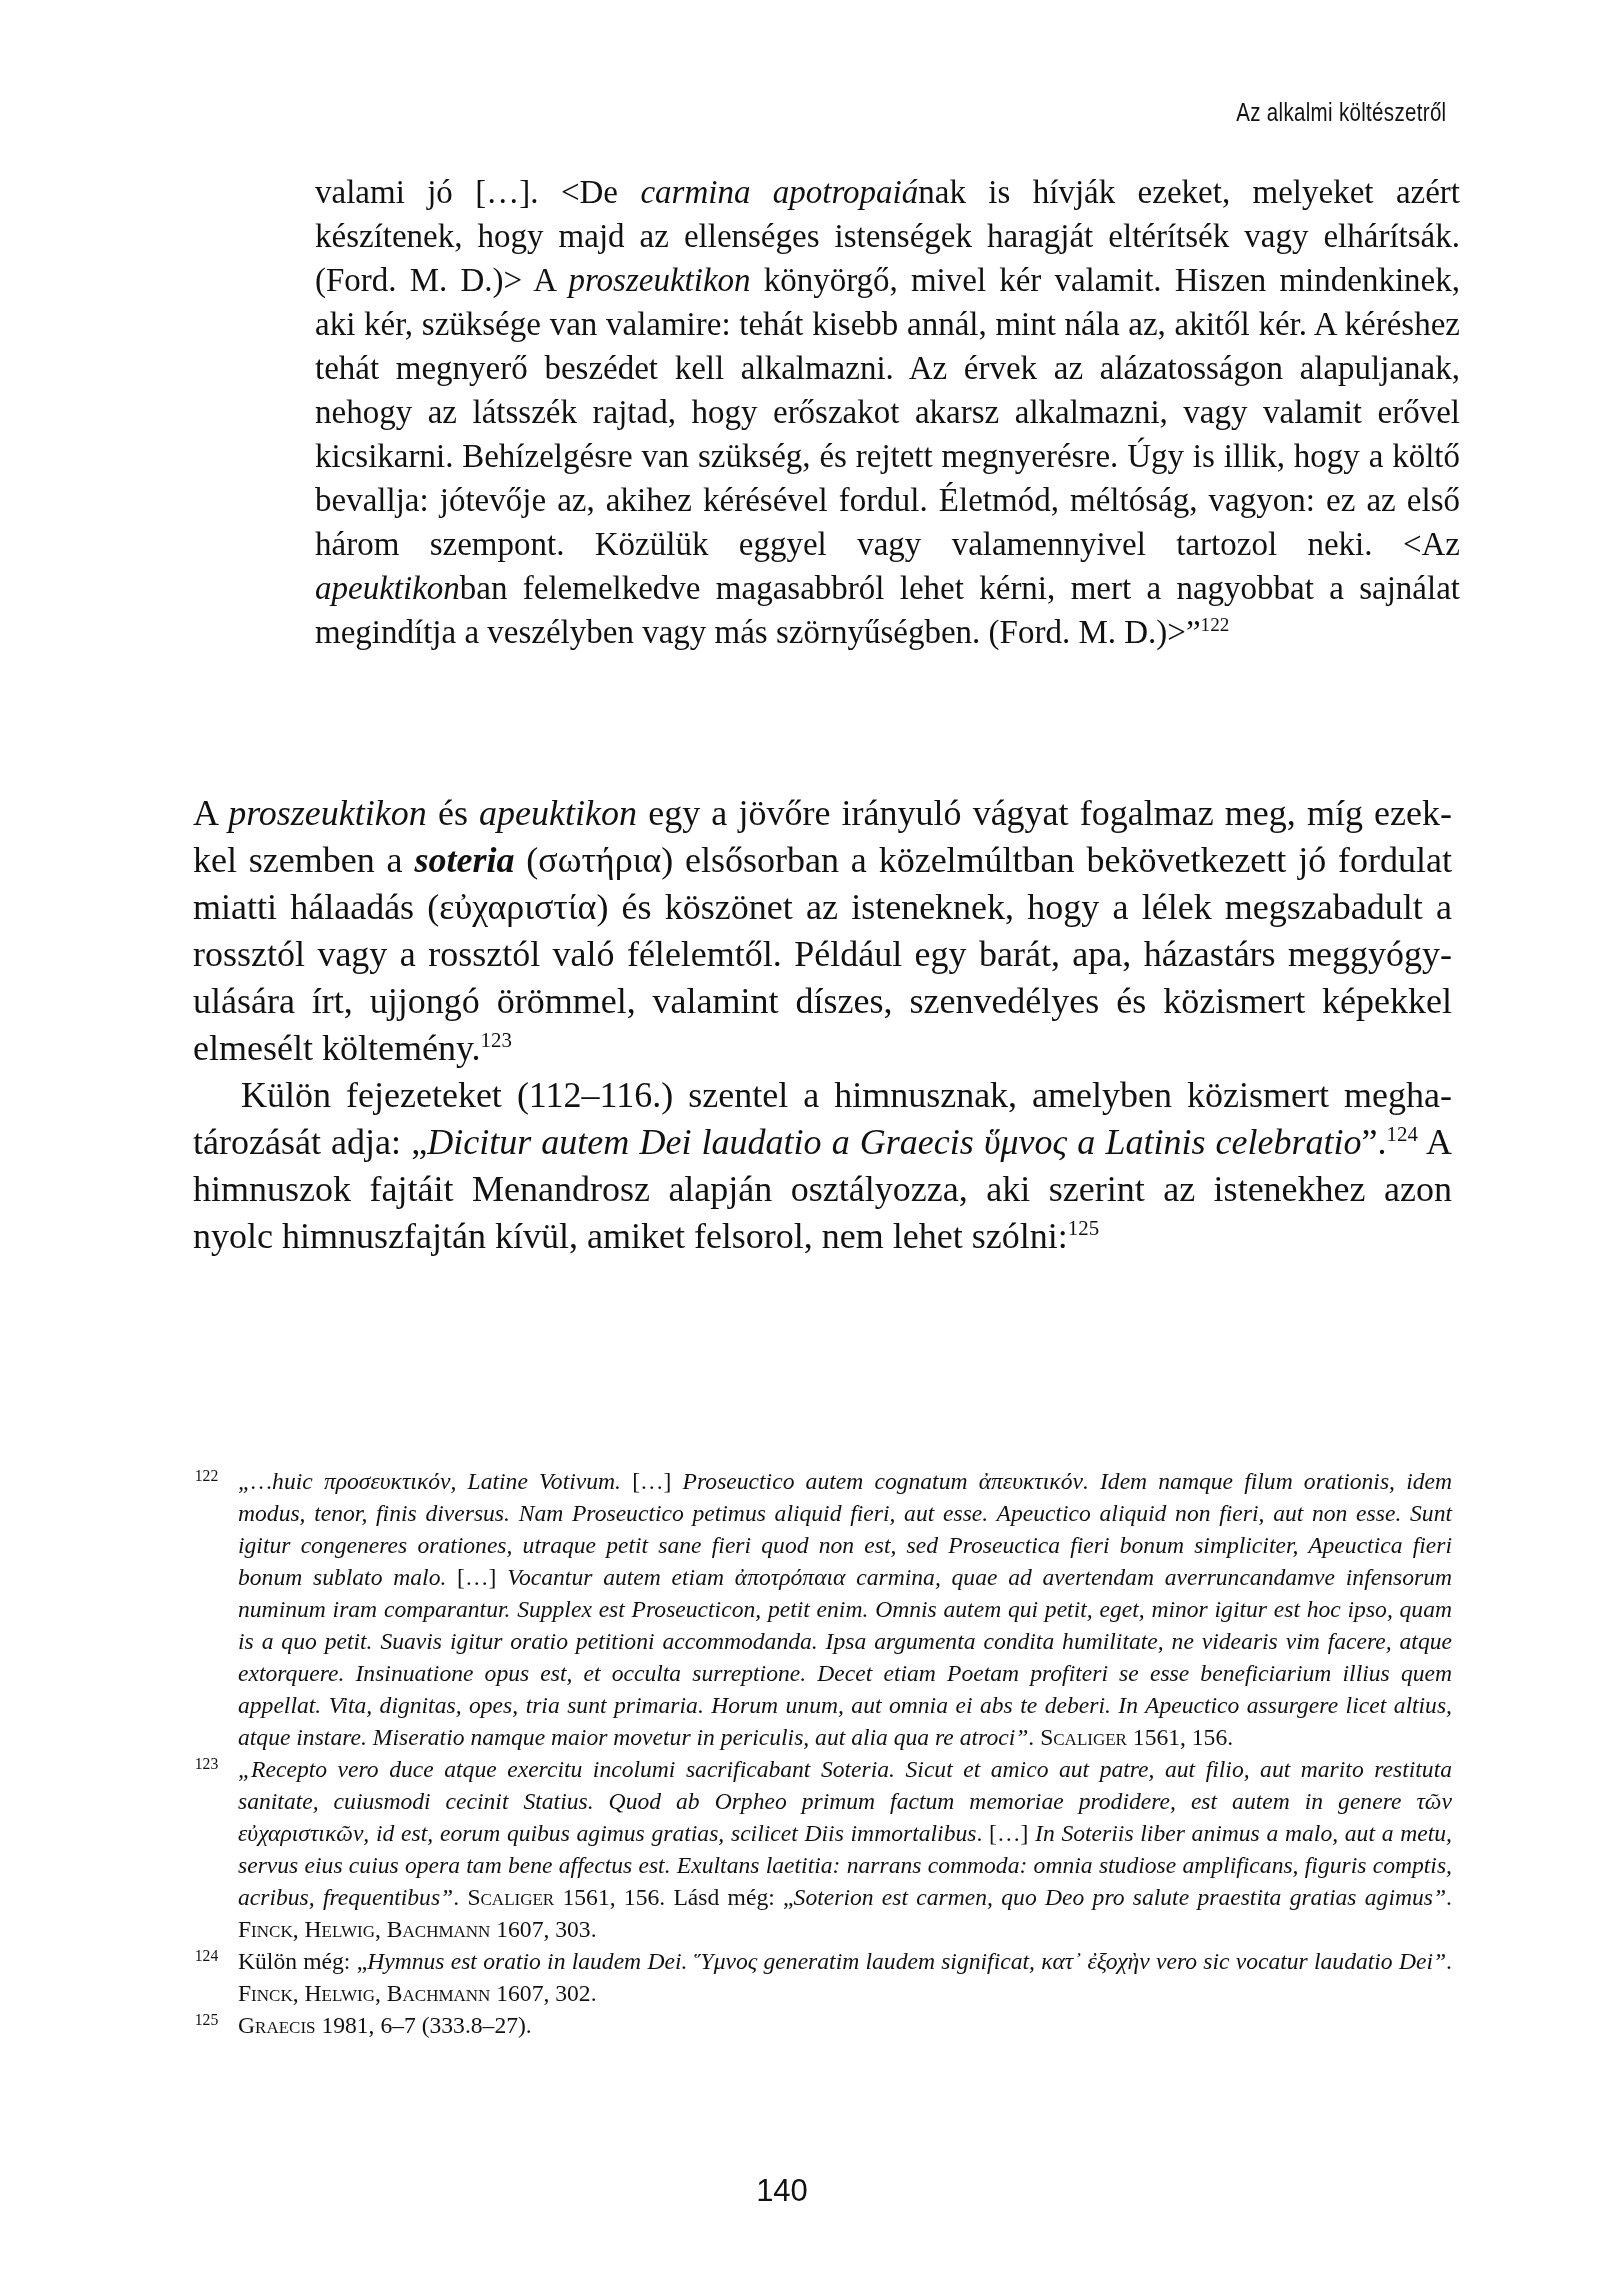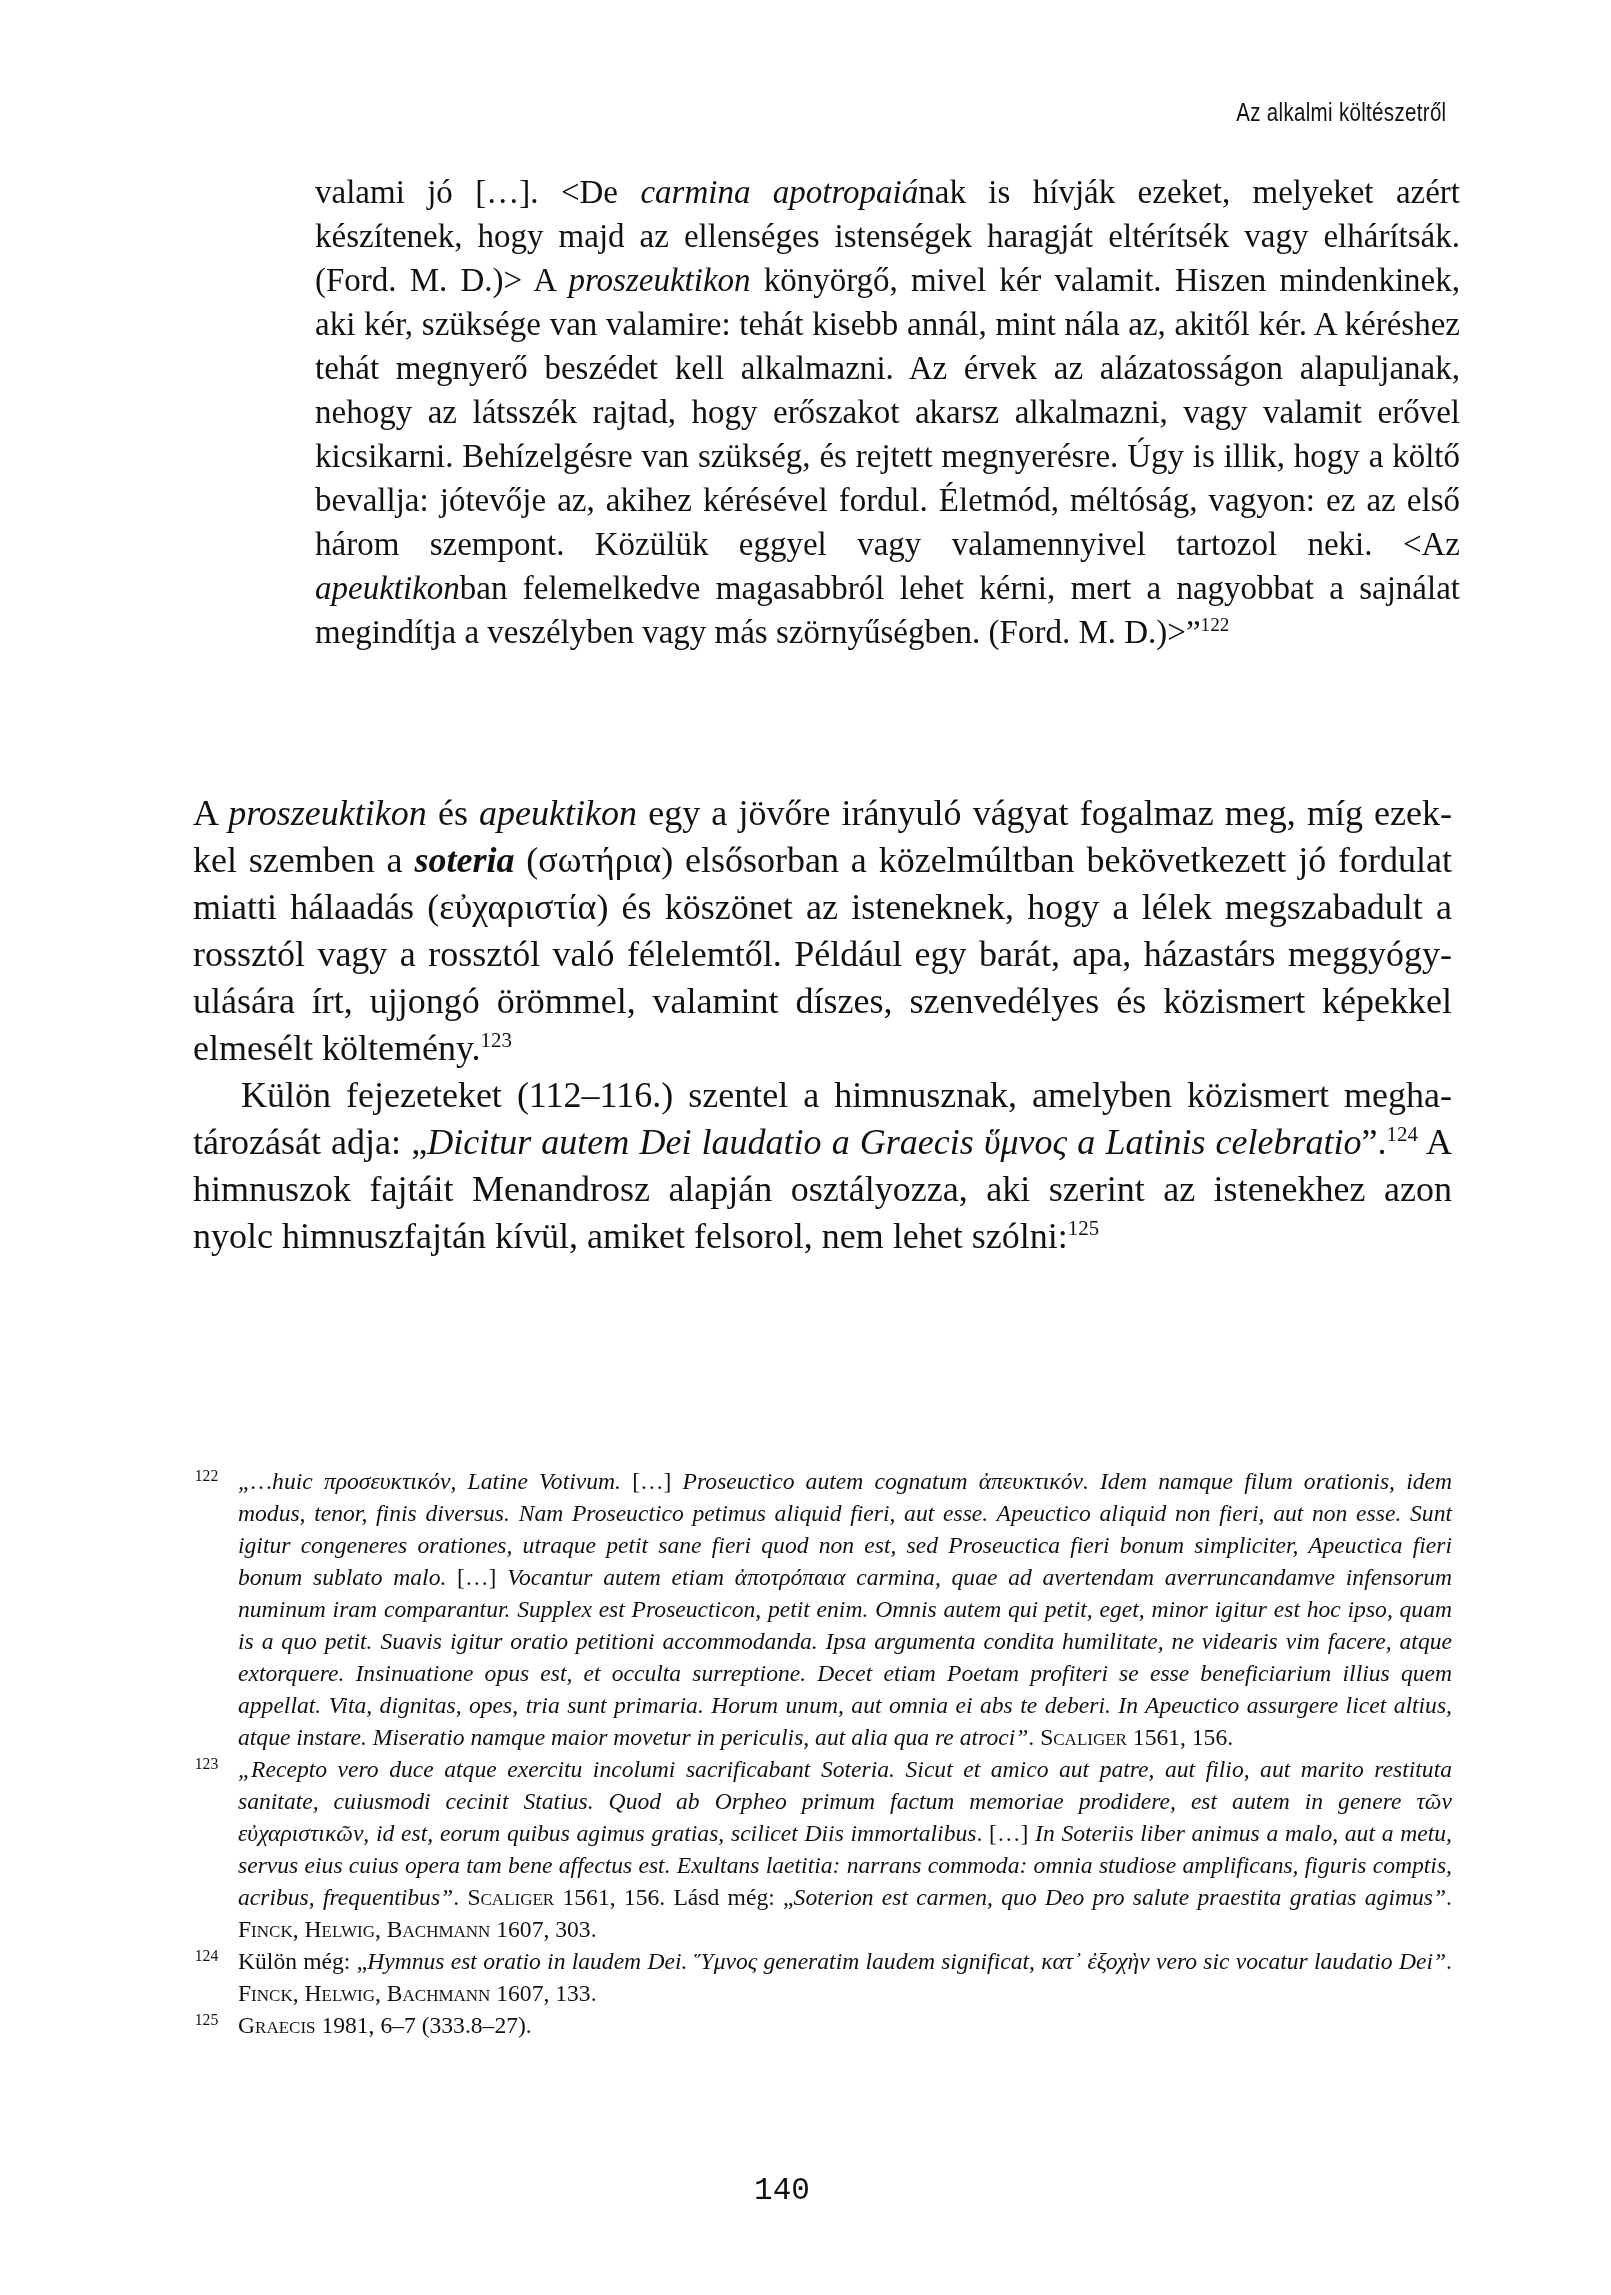--- a/index.html
+++ b/index.html
@@ -30,36 +30,36 @@
     font-size: 23.6px; line-height: 32px;
   }
   .fn-item { position: relative; padding-left: 45px; text-align: justify; margin: 0; }
   .fn-num {
     position: absolute; left: 1.7px; top: -5px; font-size: 15.7px;
   }
   .fn-item i, .main i, .blockquote i { font-style: italic; }
   .sc { font-variant: small-caps; }
   .page-number {
     position: absolute; left: 0; width: 1564px; top: 2173px; text-align: center;
-    font-family: Liberation Mono, monospace; font-size: 31px;
+    font-family: Liberation Sans, sans-serif; font-size: 31px;
   }
 </style>
 </head>
 <body>
 
 <div class="running-head">Az alkalmi költészetről</div>
 
 <div class="blockquote"><span>valami jó […]. &lt;De </span><i>carmina apotropaiá</i><span>nak is hívják ezeket, melyeket azért készítenek, hogy majd az ellenséges istenségek haragját eltérítsék vagy elhárítsák. (Ford. M. D.)&gt; A </span><i>proszeuktikon</i><span> könyörgő, mivel kér valamit. Hiszen mindenkinek, aki kér, szüksége van valamire: tehát kisebb annál, mint nála az, akitől kér. A kéréshez tehát megnyerő beszédet kell alkal­mazni. Az érvek az alázatosságon alapuljanak, nehogy az látsszék rajtad, hogy erőszakot akarsz alkalmazni, vagy valamit erővel kicsikarni. Be­hízelgésre van szükség, és rejtett megnyerésre. Úgy is illik, hogy a költő bevallja: jótevője az, akihez kérésével fordul. Életmód, méltóság, vagyon: ez az első három szempont. Közülük eggyel vagy valamennyivel tartozol neki. &lt;Az </span><i>apeuktikon</i><span>ban felemelkedve magasabbról lehet kérni, mert a nagyobbat a sajnálat megindítja a veszélyben vagy más szörnyűségben. (Ford. M. D.)&gt;”</span><sup class="fn">122</sup></div>
 
 <div class="main">
   <p><span>A </span><i>proszeuktikon</i><span> és </span><i>apeuktikon</i><span> egy a jövőre irányuló vágyat fogalmaz meg, míg ezek­kel szemben a </span><b><i>soteria</i></b><span> (σωτήρια) elsősorban a közelmúltban bekövetkezett jó fordulat miatti hálaadás (εὐχαριστία) és köszönet az isteneknek, hogy a lélek megszabadult a rossztól vagy a rossztól való félelemtől. Például egy barát, apa, házastárs meggyógy­ulására írt, ujjongó örömmel, valamint díszes, szenvedélyes és közismert képekkel elmesélt költemény.</span><sup class="fn">123</sup></p>
   <p class="indent"><span>Külön fejezeteket (112–116.) szentel a himnusznak, amelyben közismert megha­tározását adja: „</span><i>Dicitur autem Dei laudatio a Graecis ὕμνος a Latinis celebratio</i><span>”.</span><sup class="fn">124</sup><span> A himnuszok fajtáit Menandrosz alapján osztályozza, aki szerint az istenekhez azon nyolc himnuszfajtán kívül, amiket felsorol, nem lehet szólni:</span><sup class="fn">125</sup></p>
 </div>
 
 <div class="footnotes">
   <p class="fn-item"><span class="fn-num">122</span><i>„…huic προσευκτικόν, Latine Votivum. </i><span>[…]</span><i> Proseuctico autem cognatum ἀπευκτικόν. Idem namque filum orationis, idem modus, tenor, finis diversus. Nam Proseuctico petimus aliquid fieri, aut esse. Apeuctico  aliquid non fieri, aut non esse. Sunt igitur congeneres orationes, utraque petit sane fieri quod non est, sed Proseuctica fieri bonum simpliciter, Apeuctica fieri bonum sublato malo. </i><span>[…]</span><i> Vocantur autem etiam ἀποτρόπαια carmina, quae ad avertendam averruncandamve infensorum numinum iram comparantur. Supplex est Proseucticon, petit enim. Omnis autem qui petit, eget, minor igitur est hoc ipso, quam is a quo petit. Suavis igitur oratio petitioni accommodanda. Ipsa argumenta condita humilitate, ne videaris vim facere, atque extorquere. Insinuatione opus est, et occulta surreptione. Decet etiam Poetam profiteri se esse beneficiarium illius quem appellat. Vita, dignitas, opes, tria sunt primaria. Horum unum, aut omnia ei abs te deberi. In Apeuctico assurgere licet altius, atque instare. Miseratio namque maior movetur in periculis, aut alia qua re atroci”</i><span>. </span><span class="sc">Scaliger</span><span> 1561, 156.</span></p>
   <p class="fn-item"><span class="fn-num">123</span><i>„Recepto vero duce atque exercitu incolumi sacrificabant Soteria. Sicut et amico aut patre, aut filio, aut marito restituta sanitate, cuiusmodi cecinit Statius. Quod ab Orpheo primum factum memoriae prodidere, est autem in genere τῶν εὐχαριστικῶν, id est, eorum quibus agimus gratias, scilicet Diis immortalibus</i><span>. […] </span><i>In Soteriis liber animus a malo, aut a metu, servus eius cuius opera tam bene affectus est. Exultans laetitia: narrans commoda: omnia studiose amplificans, figuris comptis, acribus, frequentibus”</i><span>. </span><span class="sc">Scaliger</span><span> 1561, 156. Lásd még: „</span><i>Soterion est carmen, quo Deo pro salute praestita gratias agimus”</i><span>. </span><span class="sc">Finck, Helwig, Bachmann</span><span> 1607, 303.</span></p>
-  <p class="fn-item"><span class="fn-num">124</span><span>Külön még: „</span><i>Hymnus est oratio in laudem Dei. Ὕμνος generatim laudem significat, κατ᾽ ἐξοχὴν vero sic vocatur laudatio Dei”</i><span>. </span><span class="sc">Finck, Helwig, Bachmann</span><span> 1607, 133.</span></p>
+  <p class="fn-item"><span class="fn-num">124</span><span>Külön még: „</span><i>Hymnus est oratio in laudem Dei. Ὕμνος generatim laudem significat, κατ᾽ ἐξοχὴν vero sic vocatur laudatio Dei”</i><span>. </span><span class="sc">Finck, Helwig, Bachmann</span><span> 1607, 302.</span></p>
   <p class="fn-item"><span class="fn-num">125</span><span class="sc">Graecis</span><span> 1981, 6–7 (333.8–27).</span></p>
 </div>
 
 <div class="page-number">140</div>
 
 
 </body></html>

